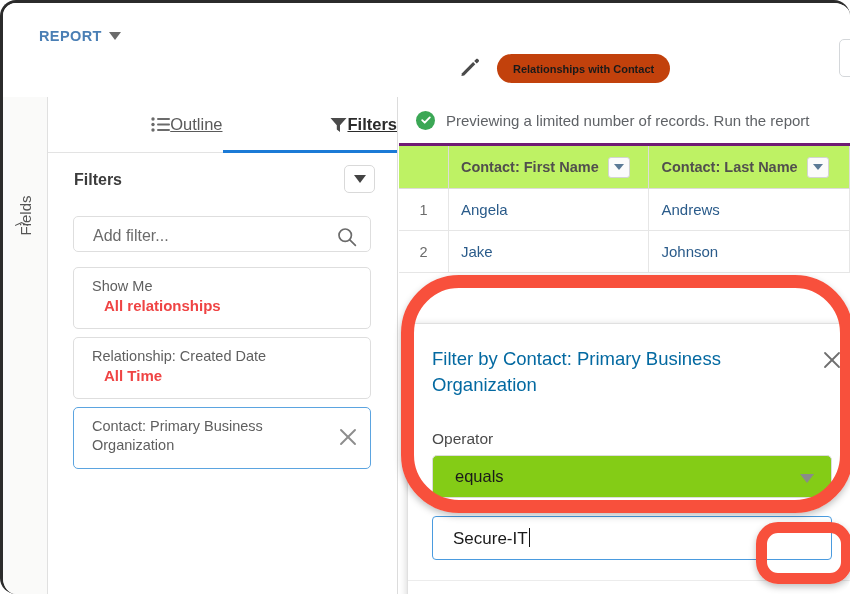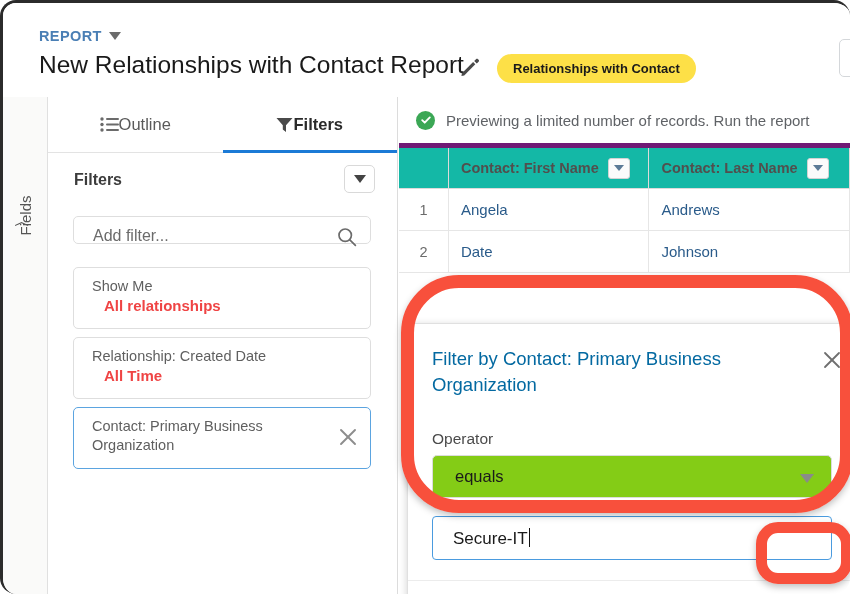--- a/index.html
+++ b/index.html
@@ -44,23 +44,23 @@
     white-space: nowrap;
   }
   .pencil-btn {
     position: absolute; left: 456px; top: 53px;
     width: 22px; height: 22px;
   }
   .pencil-btn svg { display: block; }
   .report-type-pill {
     position: absolute; left: 494px; top: 51px;
     height: 29px; padding: 0 16px;
-    background: #fde047; border-radius: 15px;
+    background: #c2410c; border-radius: 15px;
     display: flex; align-items: center;
-    font-size: 13px; font-weight: bold; color: #1a1a1a;
+    font-size: 11px; font-weight: bold; color: #1a1a1a;
     white-space: nowrap;
   }
   .edge-button {
     position: absolute; left: 836px; top: 36px;
     width: 34px; height: 38px;
     background: #ffffff;
     border: 1px solid #d4d7da;
     border-radius: 5px;
   }
 
@@ -90,23 +90,24 @@
     background: #ffffff;
     border-right: 1px solid #dcdcdc;
   }
   .panel-tabs {
     position: absolute; left: 0; top: 0; right: 0; height: 56px;
     display: flex;
     border-bottom: 1px solid #e3e3e3;
   }
   .panel-tab {
     flex: 1 1 50%;
-    display: flex; align-items: center; justify-content: center;
+    display: flex; align-items: center; justify-content: flex-end;
     font-size: 16.5px; color: #5a5a5a;
     position: relative;
+    text-decoration: underline;
   }
   .panel-tab.active { color: #2b2b2b; font-weight: bold; }
   .panel-tab.active::after {
     content: ""; position: absolute; left: 0; right: 0; bottom: -1px;
     height: 3px; background: #1b7ad6;
   }
   .tab-icon { display: flex; align-items: center; }
 
   .filters-head {
     position: absolute; left: 0; top: 56px; right: 0; height: 52px;
@@ -122,21 +123,21 @@
     background: #fff;
     display: flex; align-items: center; justify-content: center;
   }
   .filters-head-menu .caret-down {
     border-left-width: 6px; border-right-width: 6px; border-top-width: 8px;
     border-top-color: #444;
   }
 
   .add-filter {
     position: absolute; left: 25px; top: 119px;
-    width: 298px; height: 28px;
+    width: 298px; height: 36px;
     border: 1px solid #dedede; border-radius: 5px;
     background: #fff;
   }
   .add-filter-text {
     position: absolute; left: 19px; top: 10px;
     font-size: 16px; color: #6b6b6b;
   }
   .search-icon-wrap {
     position: absolute; right: 13px; top: 10px;
   }
@@ -188,22 +189,22 @@
   }
   .banner-text {
     font-size: 15px; color: #5f6266; white-space: nowrap;
   }
 
   .grid {
     position: absolute; left: 0; top: 46px; right: 0; bottom: 0;
   }
   .grid-head {
     position: absolute; left: 0; top: 0; right: 0; height: 46px;
-    background: #14b8a6;
-    border-top: 5px solid #701a75;
+    background: #bef264;
+    border-top: 3px solid #701a75;
     border-bottom: 1px solid #dddbda;
     display: flex;
   }
   .gh-cell {
     display: flex; align-items: center;
     border-right: 1px solid #dddbda;
     font-size: 14.5px; font-weight: bold; color: #514f4d;
     padding: 0 12px; gap: 9px;
     white-space: nowrap;
   }
@@ -330,21 +331,20 @@
 <body>
 
 <div id="app">
 
   <div class="header">
     <div class="report-kicker">
       <span class="kicker-text">REPORT</span>
       <span class="caret-down"></span>
     </div>
 
-    <div class="report-title">New Relationships with Contact Report</div>
 
     <div class="pencil-btn">
       <svg width="22" height="22" viewBox="0 0 22 22">
         <path d="M3 17.2 L14.1 6.1 L16.3 8.3 L5.2 19.4 L2.4 20 Z" fill="#4a4a4a"></path>
         <path d="M15.2 5.0 L17.0 3.2 C17.6 2.6 18.4 2.6 19.0 3.2 L19.6 3.8 C20.2 4.4 20.2 5.2 19.6 5.8 L17.8 7.6 Z" fill="#4a4a4a"></path>
       </svg>
     </div>
 
     <div class="report-type-pill">Relationships with Contact</div>
 
@@ -450,21 +450,21 @@
       </div>
 
       <div class="grid-row r1">
         <div class="gr-cell idx">1</div>
         <div class="gr-cell c-first">Angela</div>
         <div class="gr-cell c-last">Andrews</div>
       </div>
 
       <div class="grid-row r2">
         <div class="gr-cell idx">2</div>
-        <div class="gr-cell c-first">Date</div>
+        <div class="gr-cell c-first">Jake</div>
         <div class="gr-cell c-last">Johnson</div>
       </div>
 
       <div class="filter-modal">
         <div class="fm-title">Filter by Contact: Primary Business Organization</div>
 
         <div class="fm-close">
           <svg width="24" height="24" viewBox="0 0 24 24">
             <line x1="5" y1="5" x2="19" y2="19" stroke="#6f6f6f" stroke-width="1.8" stroke-linecap="round"></line>
             <line x1="19" y1="5" x2="5" y2="19" stroke="#6f6f6f" stroke-width="1.8" stroke-linecap="round"></line>

